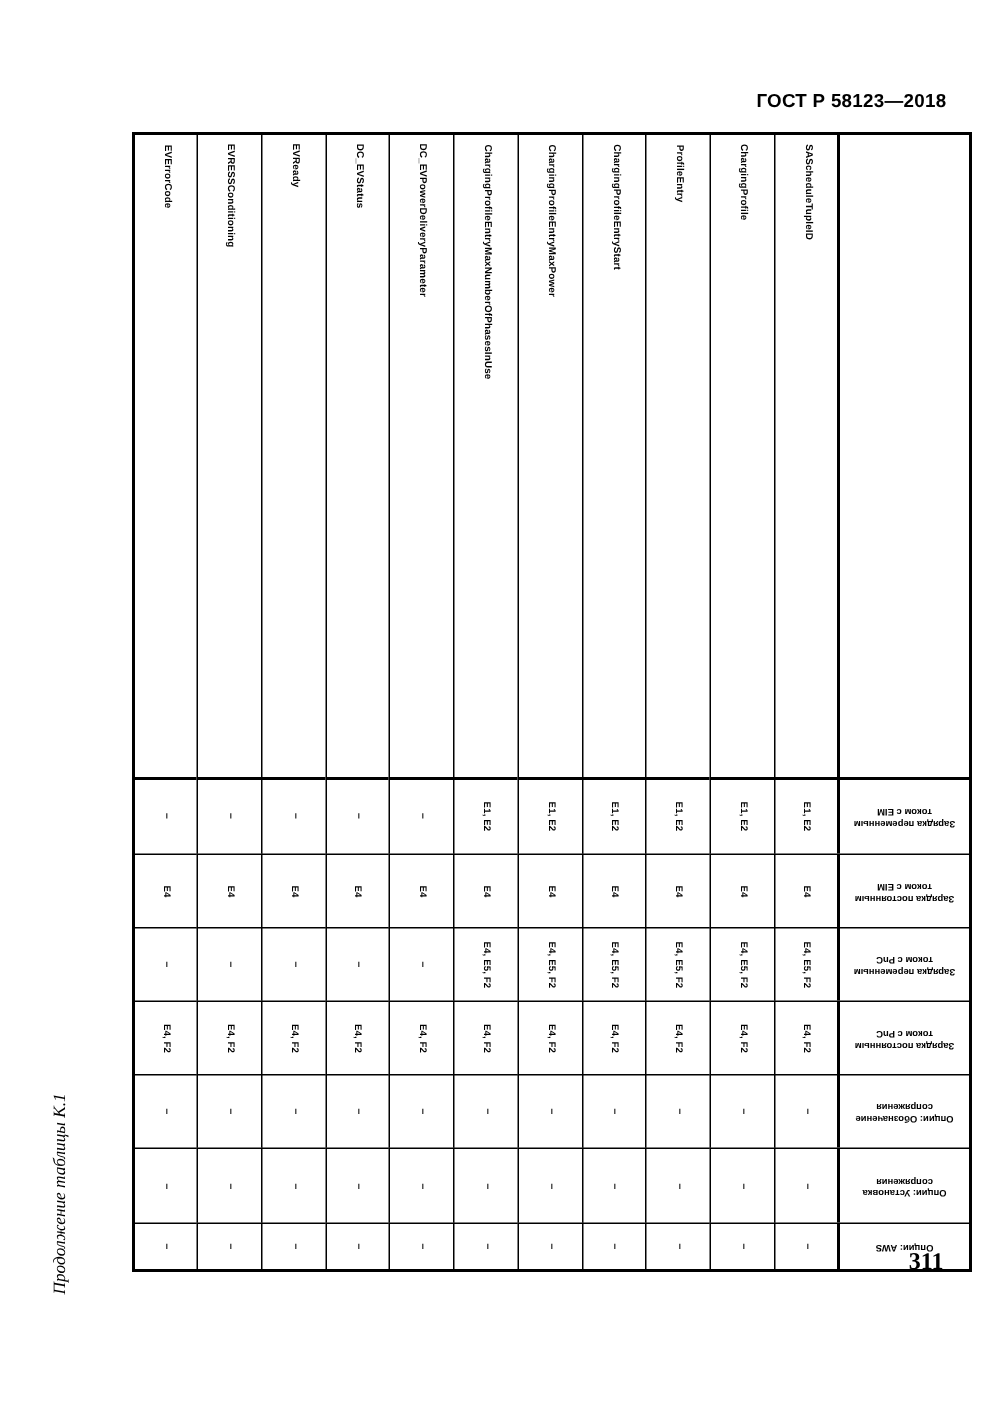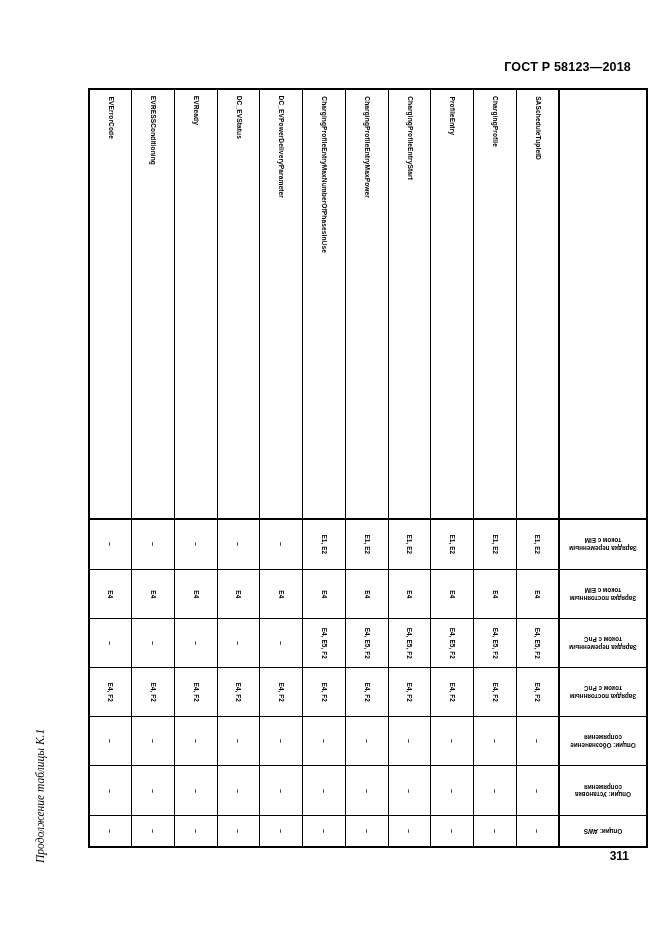--- a/index.html
+++ b/index.html
@@ -24,23 +24,23 @@
     font-size: 12.5px;
     font-weight: bold;
     letter-spacing: 0.2px;
     white-space: nowrap;
   }
 
   
   .page-number {
     position: absolute;
     right: 32px;
-    bottom: 72px;
-    font-family: Liberation Sans, sans-serif;
-    font-size: 12px;
+    bottom: 84px;
+    font-family: Liberation Serif, serif;
+    font-size: 16px;
     font-weight: bold;
   }
 
   
   .caption {
     position: absolute;
     left: 46px;
     bottom: 72px;
     transform-origin: left bottom;
     transform: rotate(-90deg);

